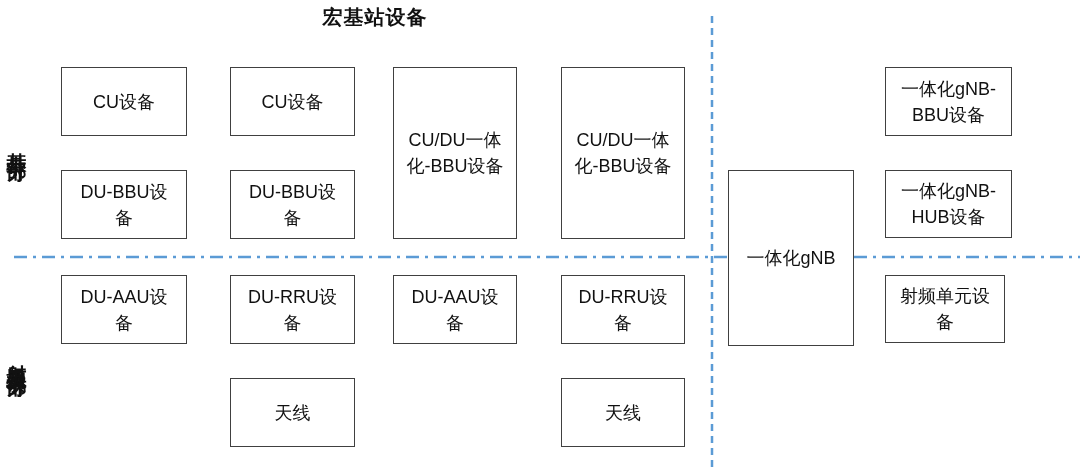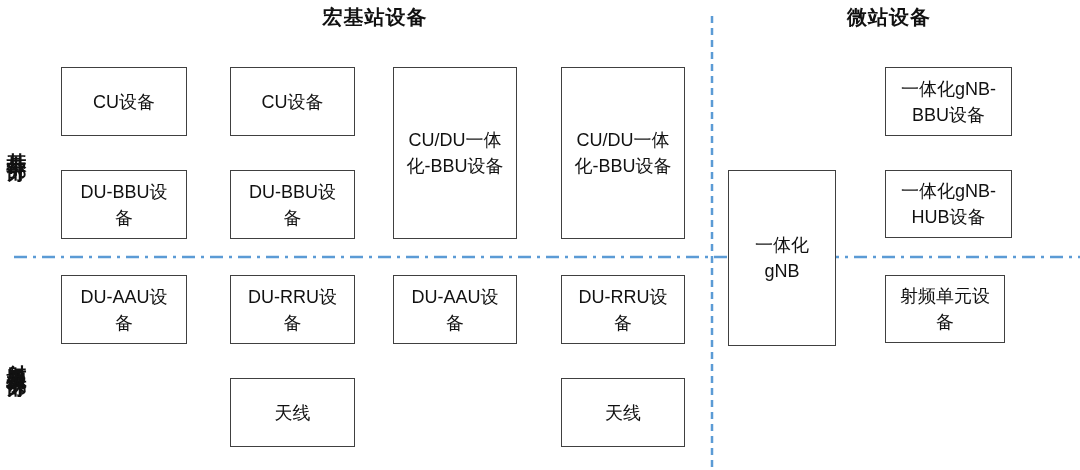--- a/index.html
+++ b/index.html
@@ -61,21 +61,20 @@
 <body>
 
 <div class="stage">
 
   <svg class="divider-svg" viewBox="0 0 1080 470">
     <line x1="712" y1="16" x2="712" y2="470" stroke="#5B9BD5" stroke-width="2.5" stroke-dasharray="7 5"></line>
     <line x1="14" y1="257" x2="1080" y2="257" stroke="#5B9BD5" stroke-width="2.5" stroke-dasharray="13 6 3 6"></line>
   </svg>
 
   <div class="section-title" style="left:280px; top:4px; width:190px;">宏基站设备</div>
-  <div class="section-title" style="left:799px; top:4px; width:180px;">微站设备</div>
 
   <div class="row-label" style="left:7px; top:94px; height:98px;">基带部分</div>
   <div class="row-label" style="left:7px; top:266px; height:180px; letter-spacing:2px;">射频及天馈部分</div>
 
   <div class="box" style="left:61px; top:67px; width:126px; height:69px;">
     <span class="box-label">CU设备</span>
   </div>
   <div class="box" style="left:61px; top:170px; width:126px; height:69px;">
     <span class="box-label">DU-BBU设
 备</span>
@@ -114,21 +113,21 @@
 化-BBU设备</span>
   </div>
   <div class="box" style="left:561px; top:275px; width:124px; height:69px;">
     <span class="box-label">DU-RRU设
 备</span>
   </div>
   <div class="box" style="left:561px; top:378px; width:124px; height:69px;">
     <span class="box-label">天线</span>
   </div>
 
-  <div class="box" style="left:728px; top:170px; width:108px; height:176px;">
+  <div class="box" style="left:728px; top:170px; width:126px; height:176px;">
     <span class="box-label">一体化gNB</span>
   </div>
   <div class="box" style="left:885px; top:67px; width:127px; height:69px;">
     <span class="box-label">一体化gNB-
 BBU设备</span>
   </div>
   <div class="box" style="left:885px; top:170px; width:127px; height:68px;">
     <span class="box-label">一体化gNB-
 HUB设备</span>
   </div>

